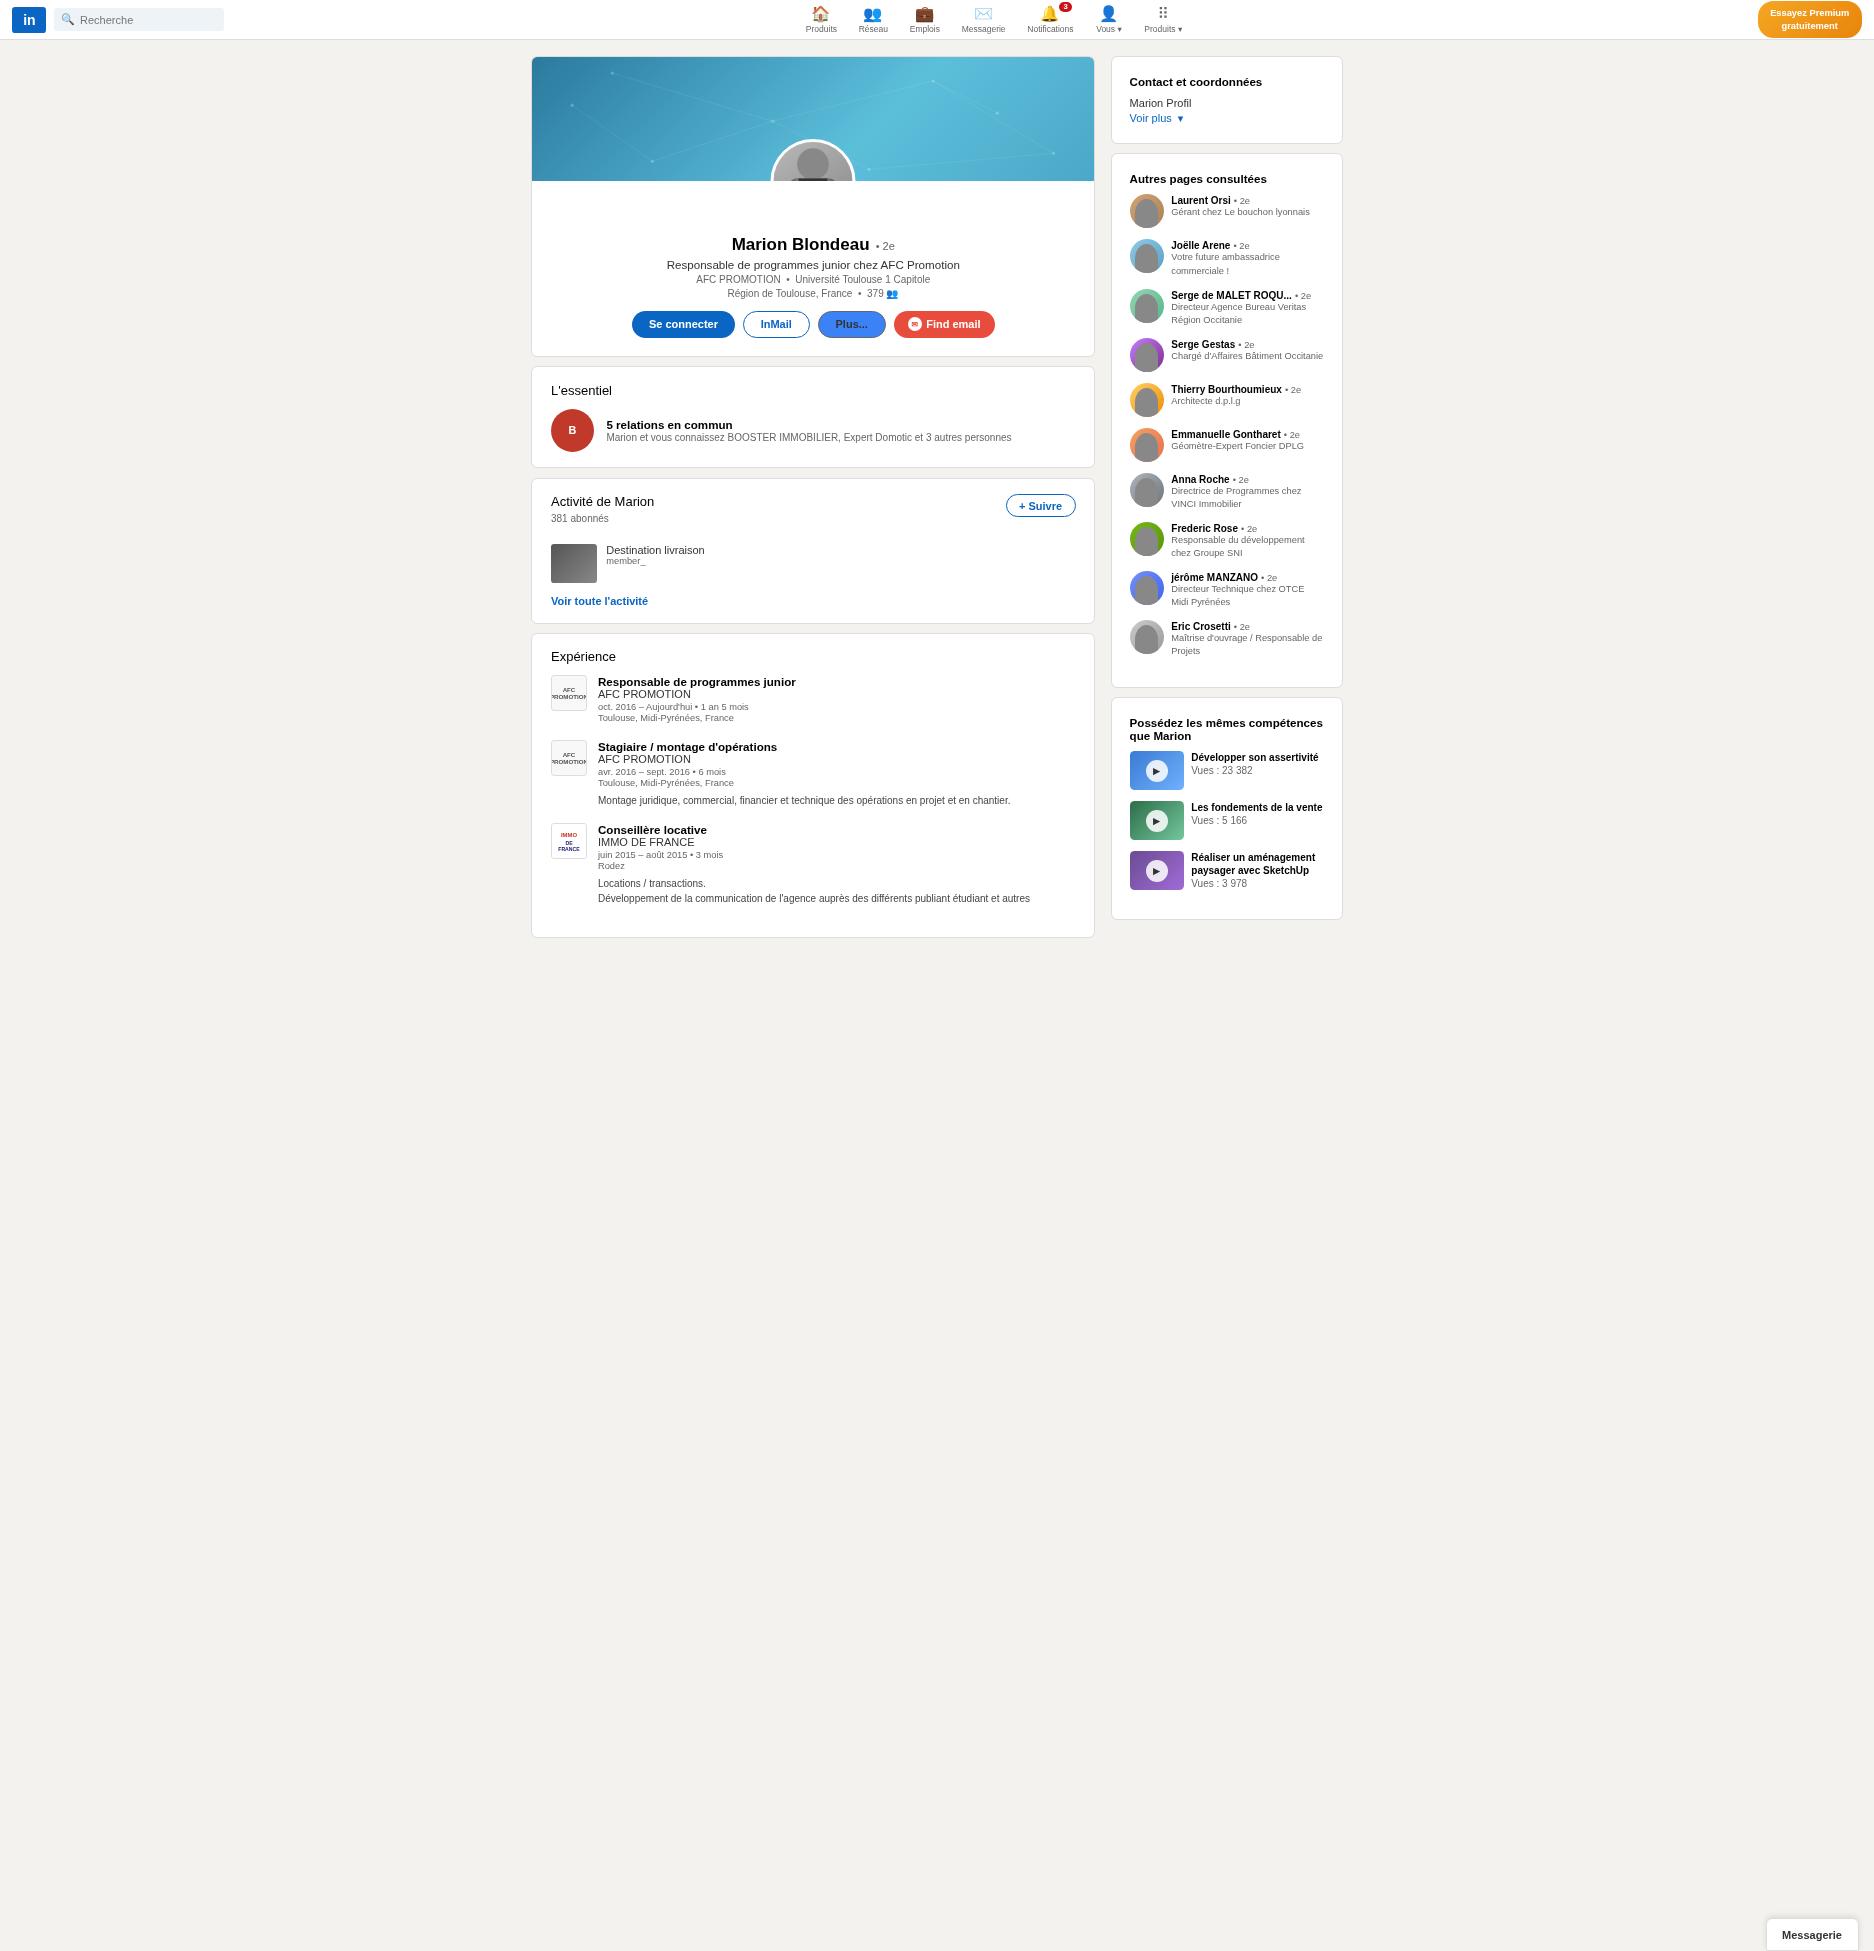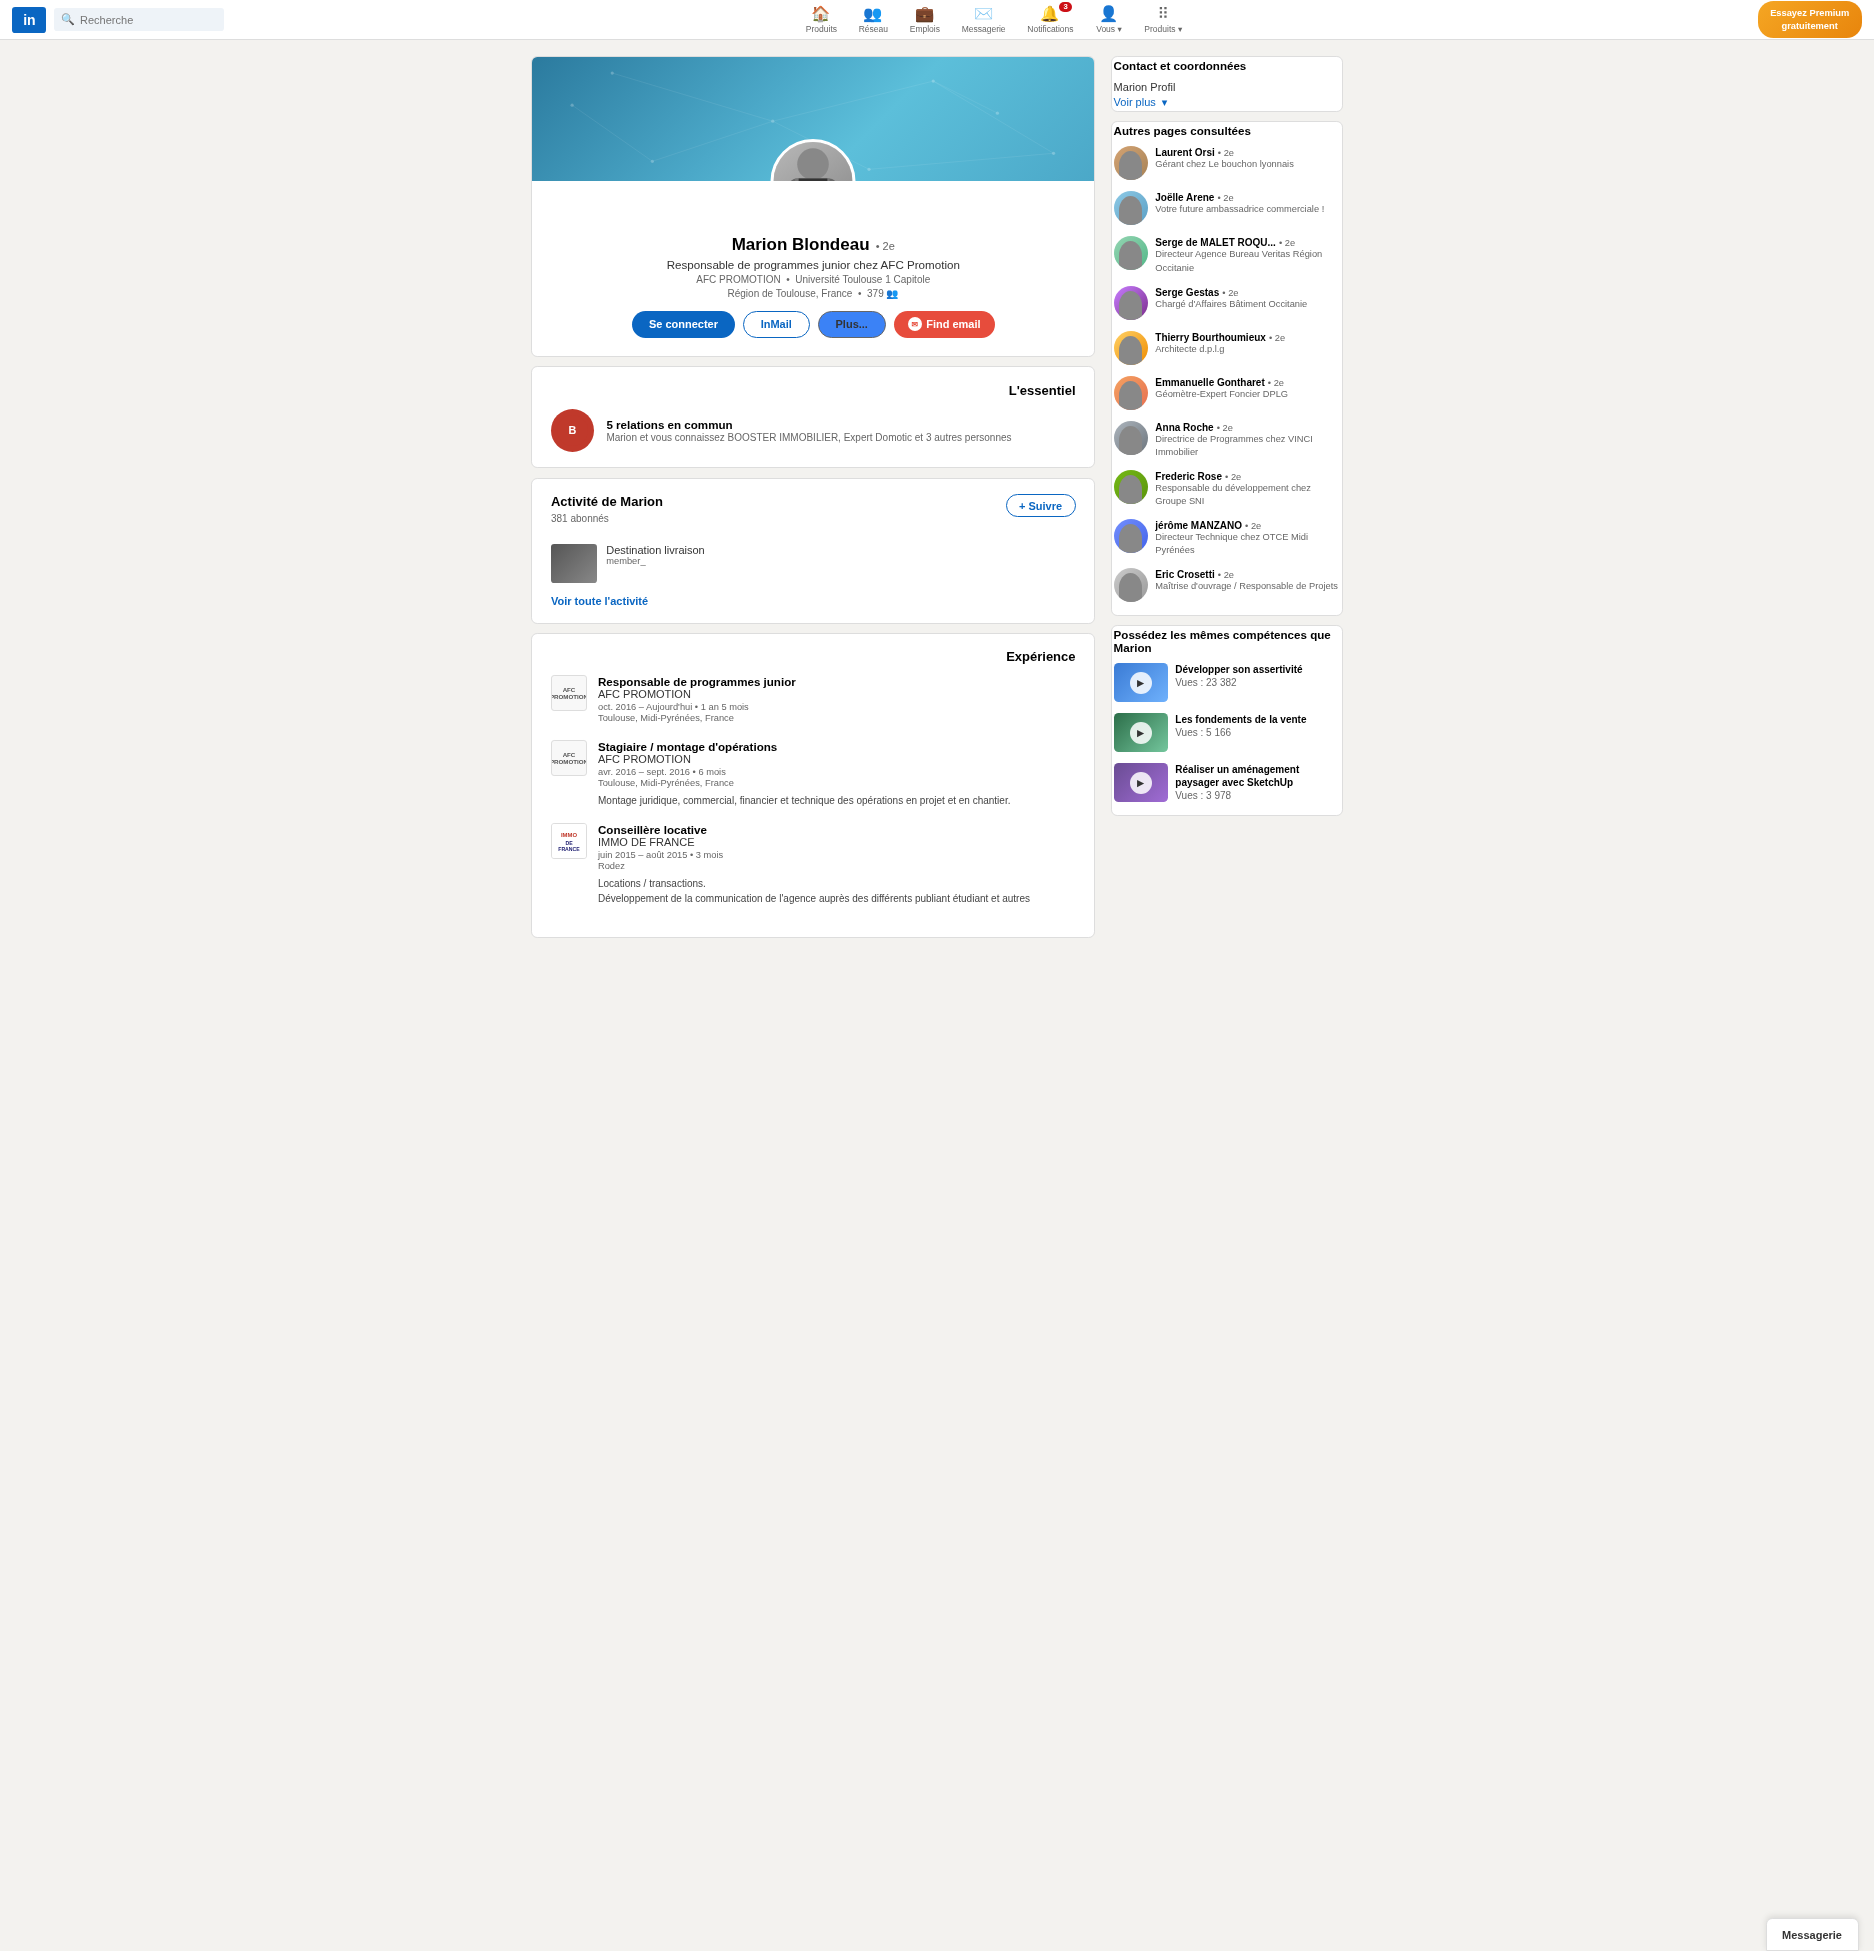--- a/index.html
+++ b/index.html
@@ -244,24 +244,23 @@
     
     .section-card {
       background: #fff;
       border-radius: 6.2px;
       border: 0.8px solid #ddd;
       padding: 15.5px 18.6px;
       margin-bottom: 9.3px;
     }
     .section-title {
       font-size: 13px;
-      font-weight: 700;
+      font-weight: 400;
       color: #000;
       margin-bottom: 11px;
-      text-align: right;
     }
 
     
     .essentiel-row {
       display: flex;
       align-items: center;
       gap: 12.4px;
     }
     .essentiel-icon {
       width: 43px;
@@ -372,21 +371,21 @@
       color: #444;
       margin-top: 4.6px;
       line-height: 1.5;
     }
 
     
     .sidebar-card {
       background: #fff;
       border-radius: 6.2px;
       border: 0.8px solid #ddd;
-      padding: 2px;
+      padding: 18px;
       margin-bottom: 9.3px;
     }
     .sidebar-title {
       font-size: 11.6px;
       font-weight: 600;
       color: #000;
       margin-bottom: 9.3px;
     }
     .contact-name {
       font-size: 11px;

